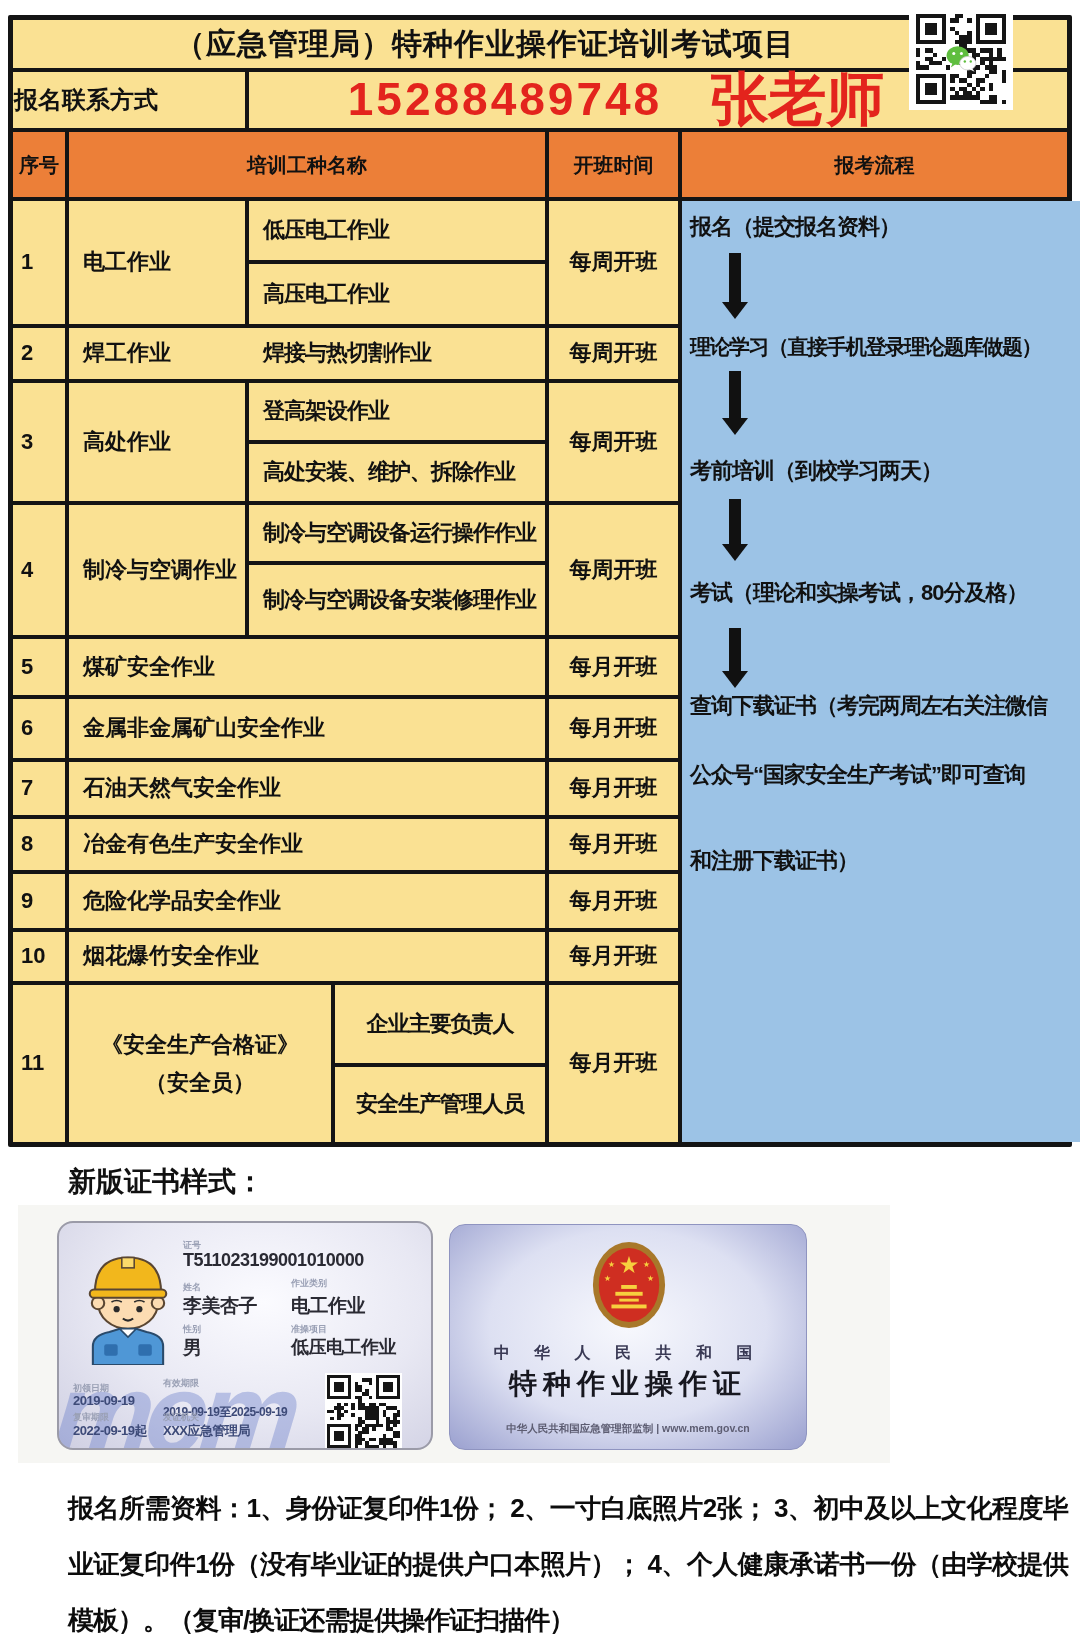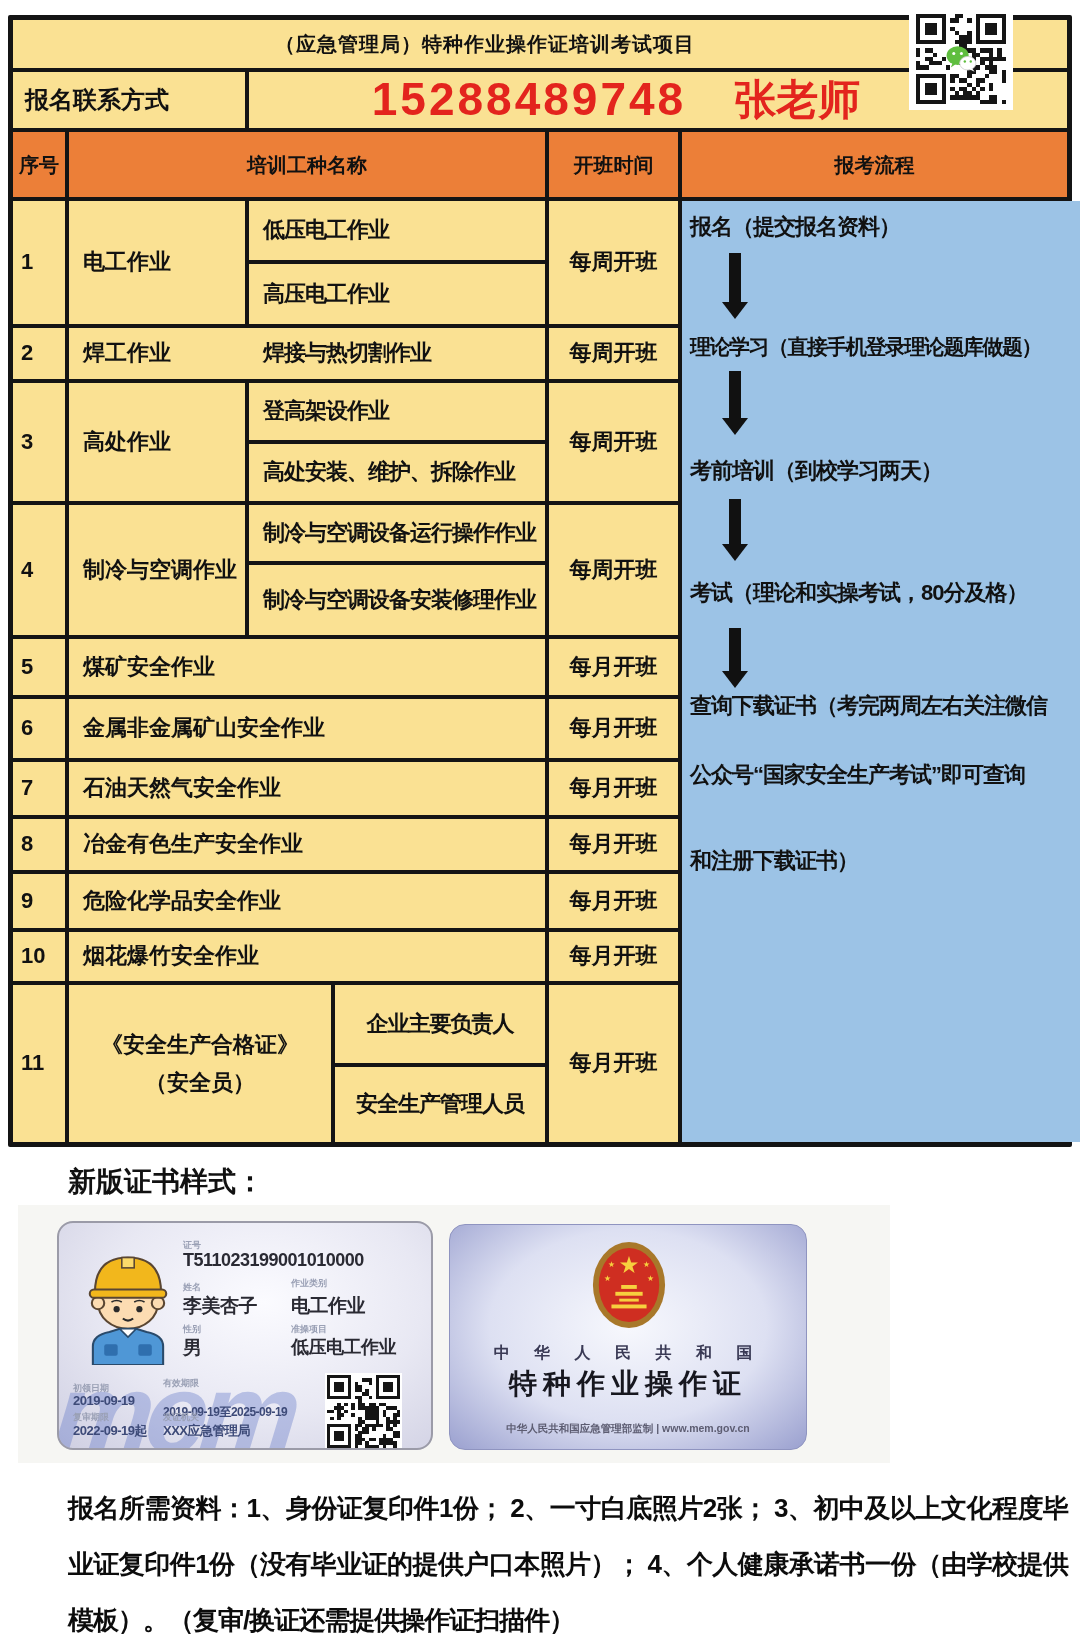--- a/index.html
+++ b/index.html
@@ -6,27 +6,27 @@
   .page{position:relative;width:1080px;height:1645px;background:#fff;overflow:hidden;
         font-family:"Liberation Sans","DejaVu Sans",sans-serif;color:#111;}
   
   .tbl{position:absolute;left:8px;top:15px;width:1064px;height:1132px;background:#141414;border-radius:2px;}
   .cell{position:absolute;display:flex;align-items:center;background:#FAE193;color:#111;
         font-weight:bold;font-size:22px;line-height:1.2;box-sizing:border-box;}
   .c{justify-content:center;text-align:center;}
   .col{flex-direction:column;justify-content:center;}
   .orange{background:#EC7F38;}
   .blue{background:#9CC3E6;}
-  .pl8{padding-left:8px;}.pl12{padding-left:12px;}.pl14{padding-left:14px;}
+  .pl8{padding-left:8px;}.pl12{padding-left:1px;}.pl14{padding-left:14px;}
   .sub{letter-spacing:-1px;}
-  .title-cell{font-size:20px;justify-content:center;padding-right:110px;letter-spacing:1px;}
+  .title-cell{font-size:30px;justify-content:center;padding-right:110px;letter-spacing:1px;}
   .contact-label{font-size:24px;}
   .contact-value{justify-content:center;padding-right:84px;}
   .phone{font-size:46px;color:#E3241D;letter-spacing:3px;font-weight:bold;}
-  .teacher{font-size:42px;color:#E3241D;font-family:Liberation Sans, sans-serif;
+  .teacher{font-size:58px;color:#E3241D;font-family:Liberation Serif, serif;
            font-weight:bold;margin-left:48px;}
   .hdr{font-size:20px;}
   
   .qrbox{position:absolute;left:909px;top:8px;width:104px;height:102px;background:#fff;
          display:flex;align-items:center;justify-content:center;z-index:5;}
   .qrbox svg.qr{width:90px;height:90px;}
   .wxicon{position:absolute;left:50%;top:50%;width:38px;height:34px;transform:translate(-50%,-50%);}
   
   .fstep{position:absolute;left:8px;white-space:nowrap;font-weight:bold;
          font-size:22px;letter-spacing:-1px;color:#111;}

